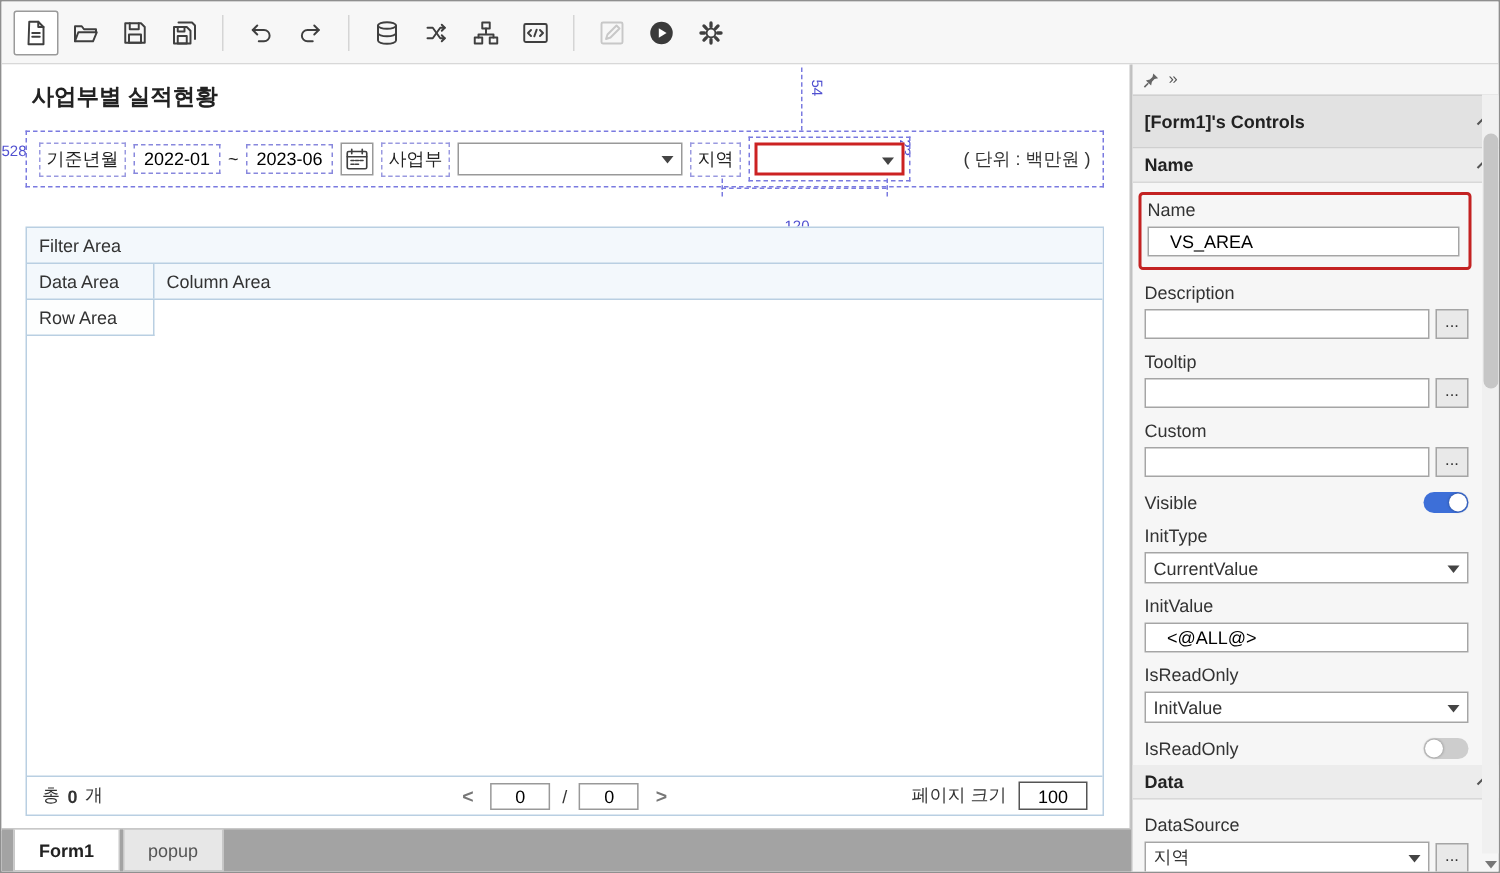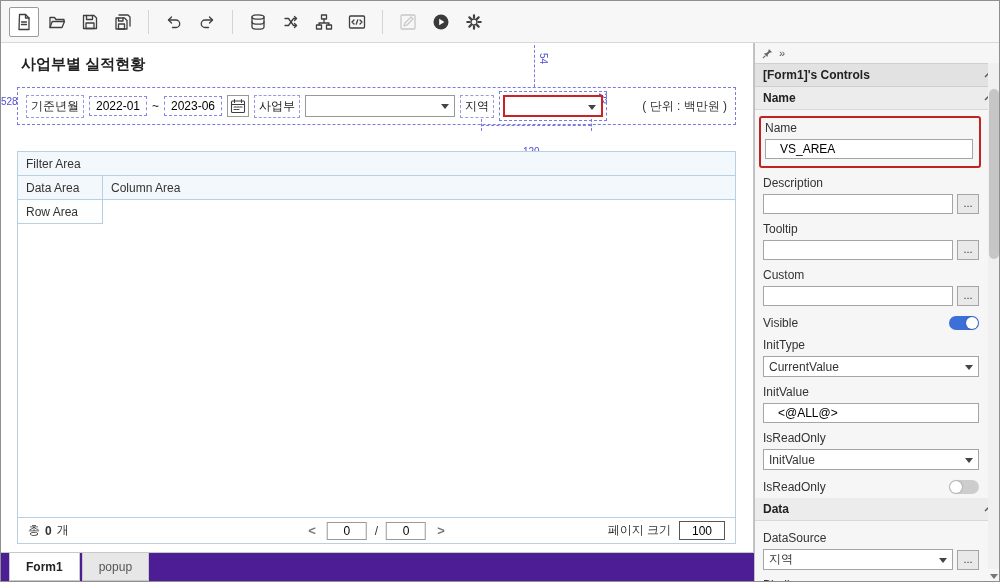--- a/index.html
+++ b/index.html
@@ -46,31 +46,31 @@
   .pfooter { height:26px; border-top:1px solid #b9cfe2; display:flex; align-items:center; padding:0 10px; position:relative; flex:none; font-size:12px; }
   .total-group { display:flex; align-items:center; gap:5px; }
   .total-count { font-weight:bold; }
   .pager { position:absolute; left:50%; transform:translateX(-50%); display:flex; align-items:center; gap:8px; }
   .pager .arrow { color:#777; font-size:13px; font-weight:bold; cursor:pointer; padding:0 3px; }
   .pgin { width:40px; height:18px; border:1px solid #999; text-align:center; font-size:12px; font-family:"Liberation Sans","DejaVu Sans",sans-serif; }
   .pagesize { margin-left:auto; display:flex; align-items:center; gap:8px; }
   .psin { width:46px; height:19px; border:1px solid #555; text-align:center; font-size:12px; font-family:"Liberation Sans","DejaVu Sans",sans-serif; }
 
   
-  .tabbar { position:absolute; left:0; bottom:0; width:753px; height:29px; background:#4c1d95; border-top:1px solid #c8c8c8; display:flex; align-items:stretch; padding-left:8px; gap:2px; }
+  .tabbar { position:absolute; left:0; bottom:0; width:753px; height:29px; background:#a3a3a3; border-top:1px solid #c8c8c8; display:flex; align-items:stretch; padding-left:8px; gap:2px; }
   .tab { padding:0 16px; display:flex; align-items:center; font-size:12px; cursor:pointer; border:1px solid #c8c8c8; border-top:none; }
   .tab.active { background:#fff; font-weight:bold; color:#222; }
   .tab.inactive { background:#e7e7e7; color:#555; }
 
   
   .panel { position:absolute; left:753px; top:42px; width:247px; height:540px; background:#f6f6f6; border-left:1px solid #c0c0c0; overflow:hidden; font-size:12px; color:#333; }
   .strip { height:20px; display:flex; align-items:center; gap:6px; padding:2px 7px; color:#555; }
   .strip .dbl { font-size:11px; color:#555; cursor:pointer; }
   .phead, .psec { display:flex; align-items:center; padding:0 8px; font-weight:bold; color:#222; cursor:pointer; }
-  .phead { height:24px; background:#e2e2e2; border-top:1px solid #cfcfcf; border-bottom:1px solid #cfcfcf;gap:12px; }
+  .phead { height:36px; background:#e2e2e2; border-top:1px solid #cfcfcf; border-bottom:1px solid #cfcfcf;gap:12px; }
   .psec { height:23px; background:#ececec; border-bottom:1px solid #d8d8d8; }
   .chevup { margin-left:auto; }
   .pbody { padding:2px 22px 4px 8px; }
   .prop-label { font-size:12px; color:#333; margin-top:8px; }
   .ctl { margin-top:4px; display:flex; gap:4px; align-items:center; }
   .txt { flex:1; height:20px; border:1px solid #a5a5a5; font-size:12px; padding:0 14px; background:#fff; font-family:"Liberation Sans","DejaVu Sans",sans-serif; min-width:0; }
   .btn-dots { width:22px; height:20px; border:1px solid #a5a5a5; background:#e9e9e9; font-size:11px; text-align:center; line-height:17px; cursor:pointer; color:#333; flex:none; }
   .selectbox { flex:1; height:21px; border:1px solid #a5a5a5; background:#fff; display:flex; align-items:center; padding:0 18px 0 5px; position:relative; cursor:pointer; min-width:0; }
   .selectbox .chev { position:absolute; right:5px; top:8px; width:0; height:0; border-left:4px solid transparent; border-right:4px solid transparent; border-top:5px solid #444; }
   .switchrow { display:flex; justify-content:space-between; align-items:center; margin-top:10px; }

